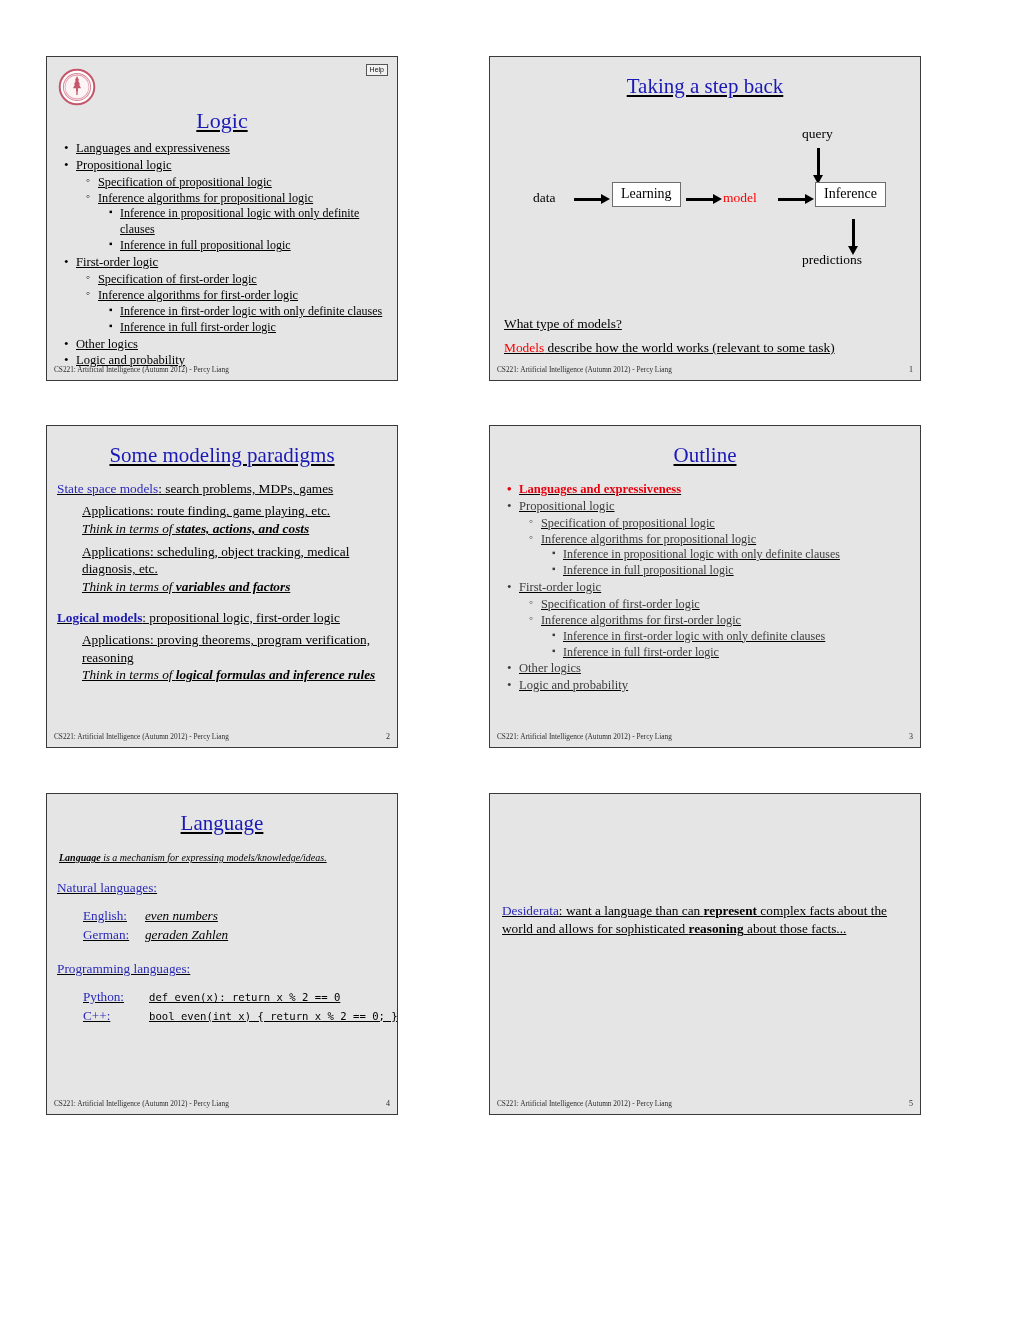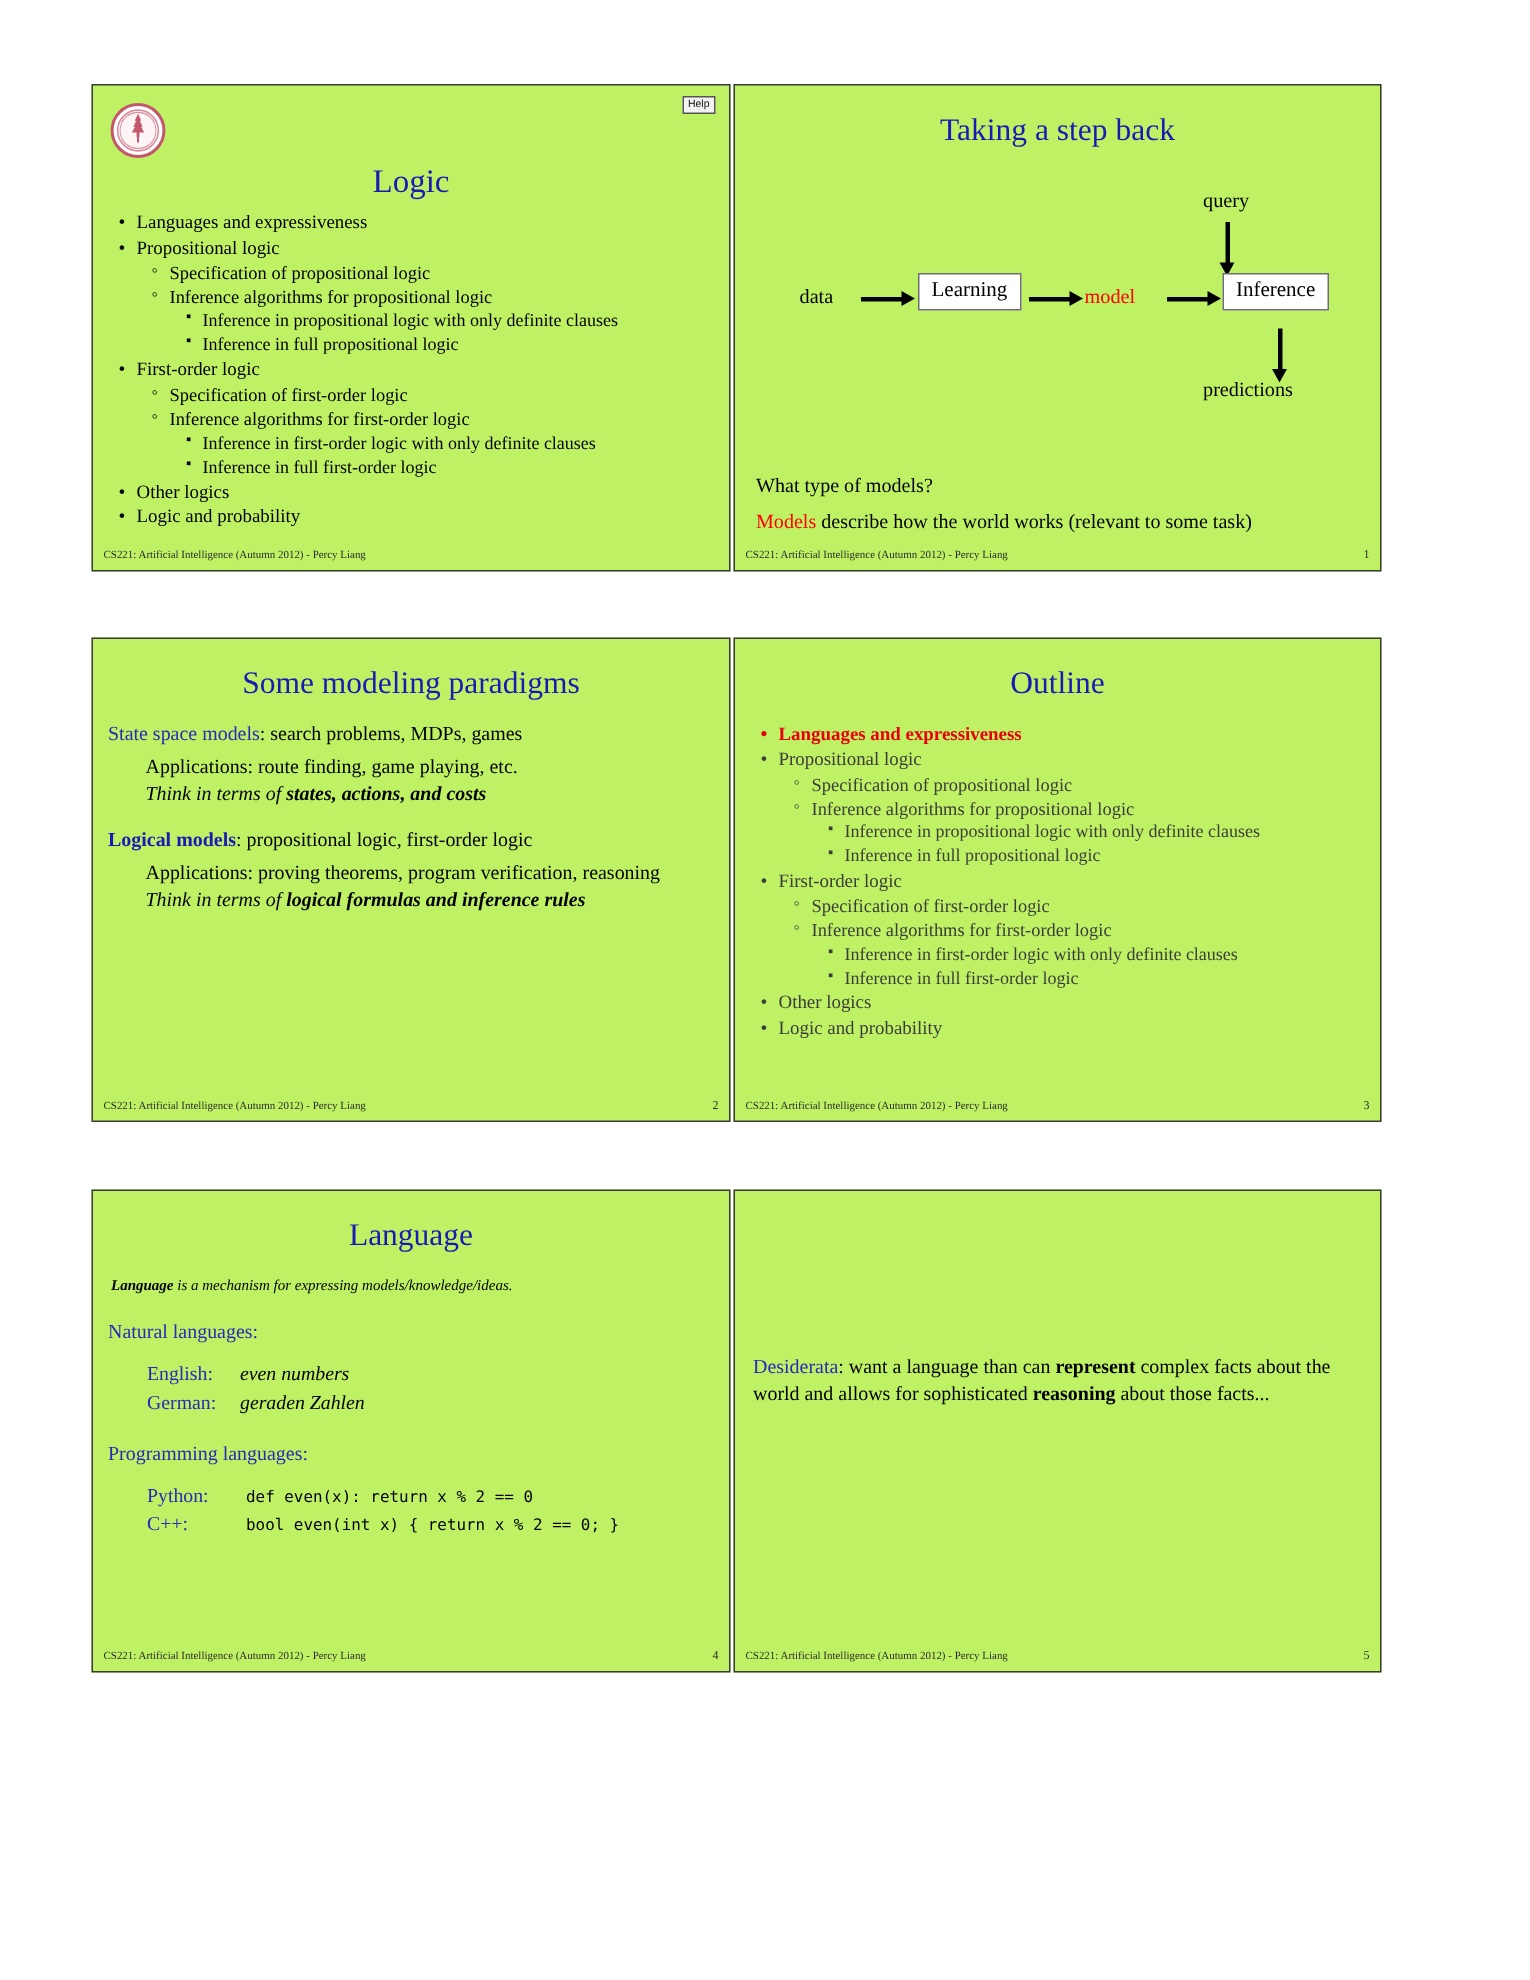--- a/index.html
+++ b/index.html
@@ -17,25 +17,26 @@
   .sheet {
     position: absolute;
     left: 0; top: 0;
     width: 1020px;
     height: 1320px;
   }
   .slide {
     position: absolute;
     box-sizing: border-box;
     border: 1.2px solid #3a3a3a;
-    background: #bef264;
+    background: #e5e5e5;
     overflow: hidden;
-  }
-  
-  .col-l { left: 61px; width: 426px; }
+    text-decoration: underline;
+  }
+  
+  .col-l { left: 46px; width: 352px; }
   .col-r { left: 489px; width: 432px; }
   .row-1 { top: 56px;  height: 325px; }
   .row-2 { top: 425px; height: 323px; }
   .row-3 { top: 793px; height: 322px; }
 
   .slide-title {
     text-align: center;
     color: #1a19b5;
     font-size: 21px;
     font-weight: normal;
@@ -287,20 +288,24 @@
   </div>
 
   <div class="slide col-l row-2">
     <h1 class="slide-title" style="margin-top:18px;">Some modeling paradigms</h1>
     <div class="para-block">
         <div class="para-head"><span>State space models</span><span style="color: rgb(0, 0, 0); font-weight: normal;">: search problems, MDPs, games</span></div>
         <div class="para-sub">
           <div>Applications: route finding, game playing, etc.</div>
           <div class="ital"><span>Think in terms of </span><b>states, actions, and costs</b></div>
         </div>
+        <div class="para-sub">
+          <div>Applications: scheduling, object tracking, medical diagnosis, etc.</div>
+          <div class="ital"><span>Think in terms of </span><b>variables and factors</b></div>
+        </div>
         <div class="para-head bold"><span>Logical models</span><span style="color: rgb(0, 0, 0); font-weight: normal;">: propositional logic, first-order logic</span></div>
         <div class="para-sub">
           <div>Applications: proving theorems, program verification, reasoning</div>
           <div class="ital"><span>Think in terms of </span><b>logical formulas and inference rules</b></div>
         </div>
       </div>
     <div class="footer">
       <span>CS221: Artificial Intelligence (Autumn 2012) - Percy Liang</span>
       <span class="pageno">2</span>
     </div>

